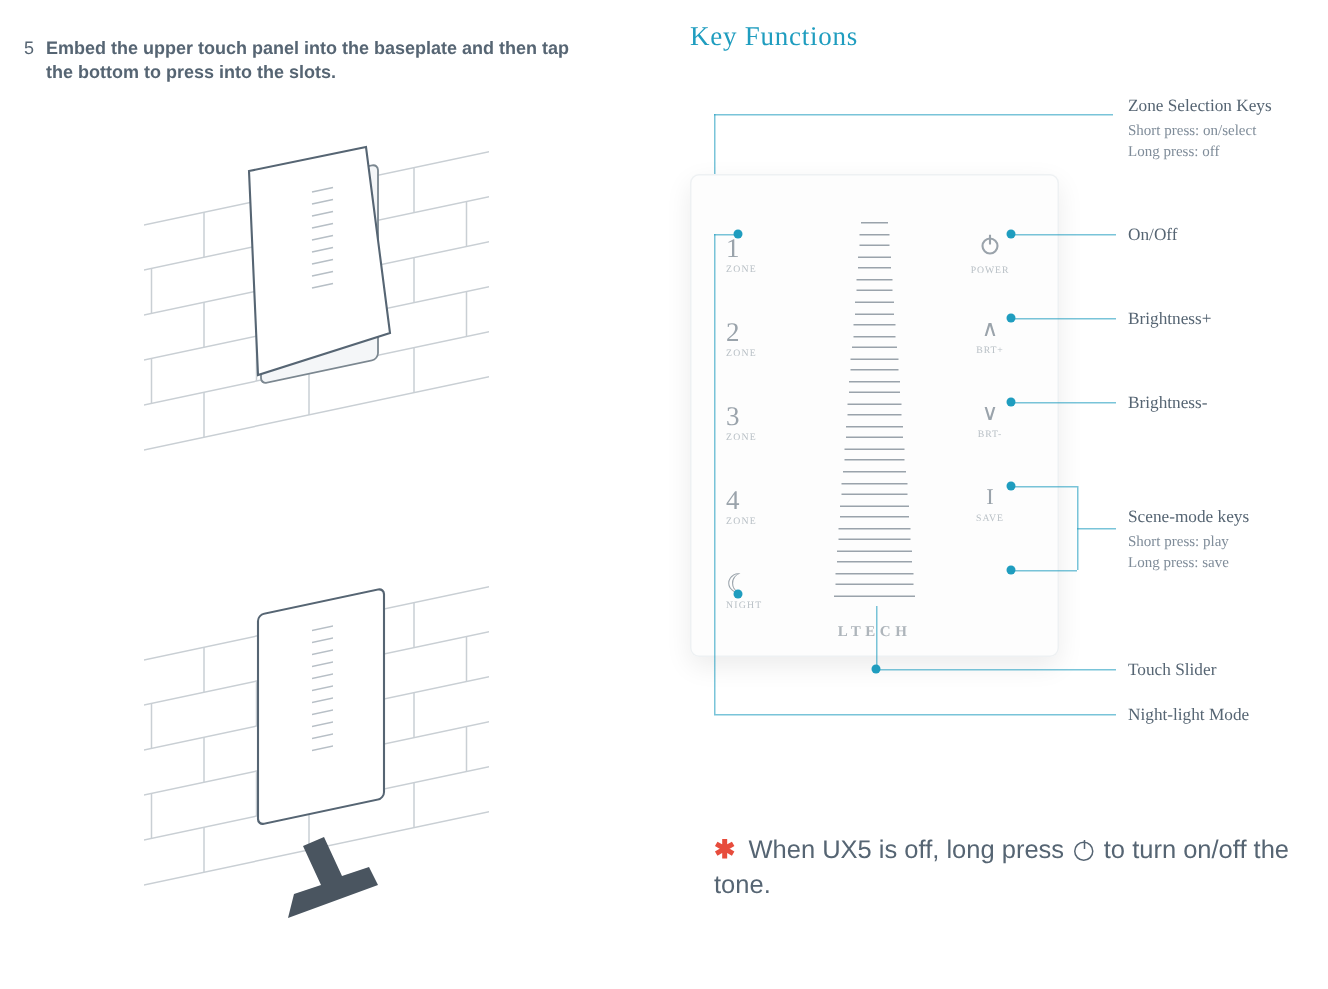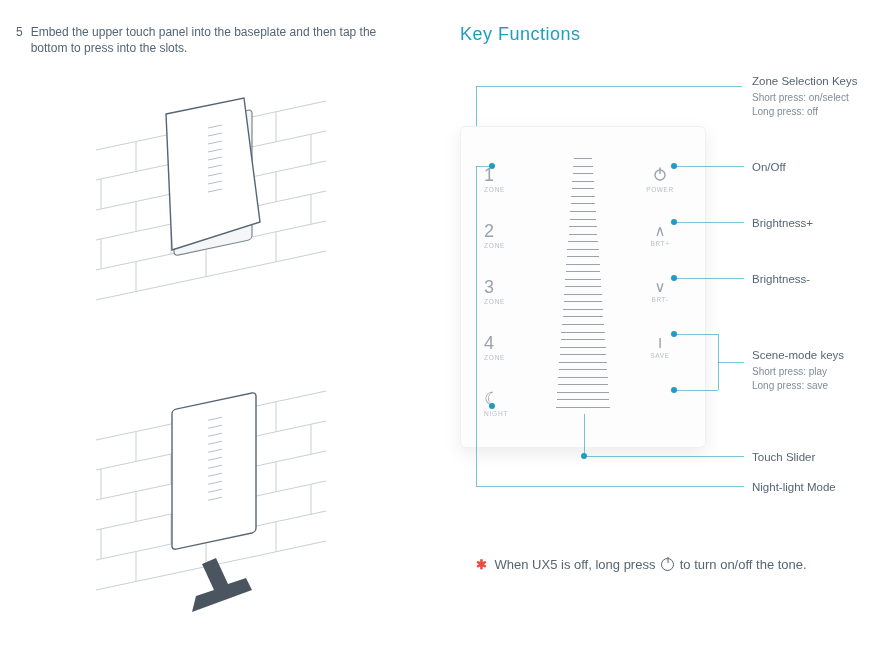--- a/index.html
+++ b/index.html
@@ -22,34 +22,34 @@
     position: relative;
     width: 885px;
     height: 659px;
     overflow: hidden;
   }
 
   
   .left { position: absolute; left: 16px; top: 24px; width: 420px; }
   .step { display: flex; gap: 8px; max-width: 380px; }
   .step-num { color: var(--ink); }
-  .step-txt { color: var(--ink); }
+  .step-txt { color: var(--ink); font-weight: bold; }
 
   .install-svg { display: block; }
   .install-top { position: absolute; left: 96px; top: 90px; }
   .install-bot { position: absolute; left: 96px; top: 380px; }
 
   
   .brick-line { stroke: #c9cfd4; stroke-width: 1; fill: none; }
   .panel-line { stroke: var(--ink); stroke-width: 1.4; fill: #ffffff; }
   .panel-fill { fill: #f4f6f8; }
   .arrow-fill { fill: #4a5560; }
 
   
-  .right { position: absolute; left: 460px; top: 22px; width: 420px; }
+  .right { position: absolute; left: 460px; top: 12px; width: 420px; font-family: Liberation Serif, serif; }
   .kf-title { color: var(--cyan); font-size: 18px; font-weight: 500; letter-spacing: .5px; }
 
   .kf-stage { position: relative; margin-top: 80px; height: 440px; }
 
   
   .panel {
     position: absolute; left: 0; top: 0;
     width: 246px; height: 322px;
     background: #fdfdfd;
     border-radius: 6px;
@@ -76,21 +76,21 @@
   .lead { position:absolute; height:0; }
   .lead .line { position:absolute; top:50%; height:1px; background:var(--cyan); opacity:.6; }
   .lead .dot  { position:absolute; top:50%; width:6px; height:6px; margin-top:-3px; border-radius:50%; background:var(--cyan); }
   .lbl { position:absolute; left:292px; width:140px; color:var(--ink); font-size:11.5px; }
   .lbl .sub { color:var(--ink-light); font-size:10px; margin-top:2px; line-height:1.25; }
 
   
   .vconn { position:absolute; width:1px; background:var(--cyan); opacity:.6; }
 
   
-  .note { position:absolute; left:476px; top:556px; font-size:13px; color:var(--ink); }
+  .note { position:absolute; left:476px; top:556px; font-size:17px; color:var(--ink); }
   .note .ast { color: var(--red); font-weight:700; margin-right:4px; }
   .pwr-inline { display:inline-block; width:11px; height:11px; border:1px solid var(--ink); border-radius:50%; position:relative; vertical-align:-2px; margin:0 2px; }
   .pwr-inline::after { content:""; position:absolute; left:50%; top:-2px; width:1px; height:6px; background:var(--ink); transform:translateX(-50%);}  
 </style>
 </head>
 <body>
 
 <div class="page">
 
   <div class="left">
@@ -297,20 +297,21 @@
           <div class="rkey">
             <span class="glyph">∨</span>
             <span class="sub">BRT-</span>
           </div>
           <div class="rkey">
             <span class="glyph">I</span>
             <span class="sub">SAVE</span>
           </div>
         </div>
 
+        <div class="brand">LTECH</div>
       </div>
 
       <div class="lead" style="left:16px; top:40px;  width:16px;">
           <div class="dot" style="right:-3px;"></div>
           <div class="line" style="left:0; width:100%;"></div>
         </div>
 
       <div class="vconn" style="left:16px; top:40px; height:240px;"></div>
 
       <div class="lead" style="left:214px; top:40px; width:70px;">

